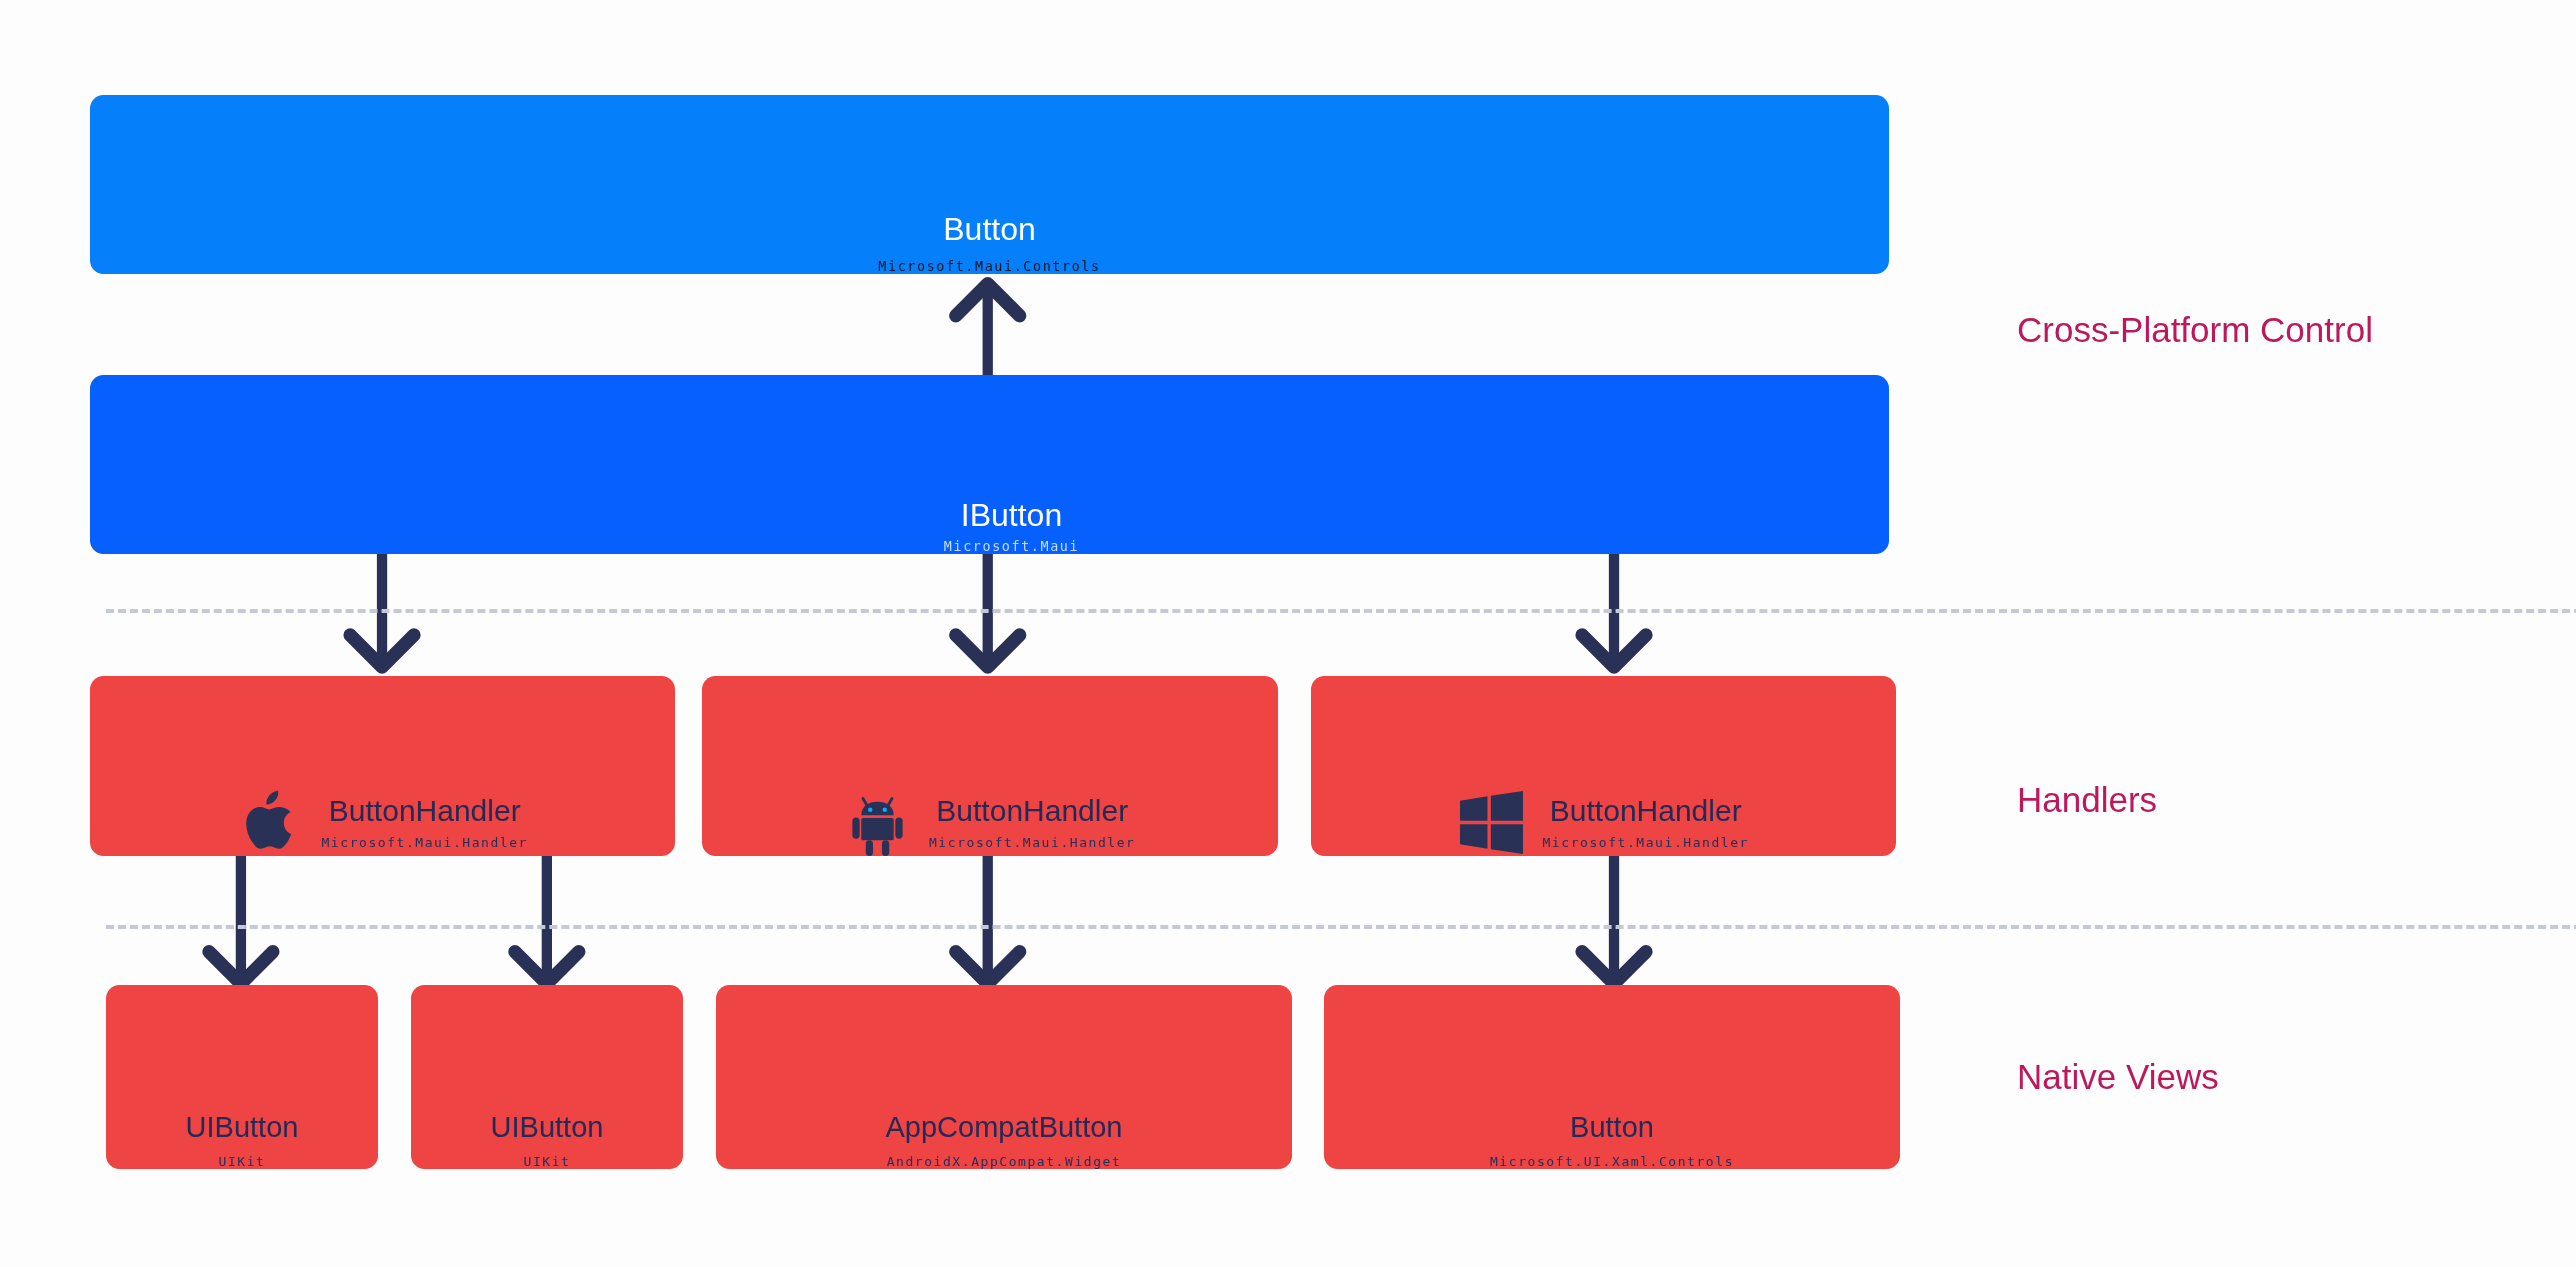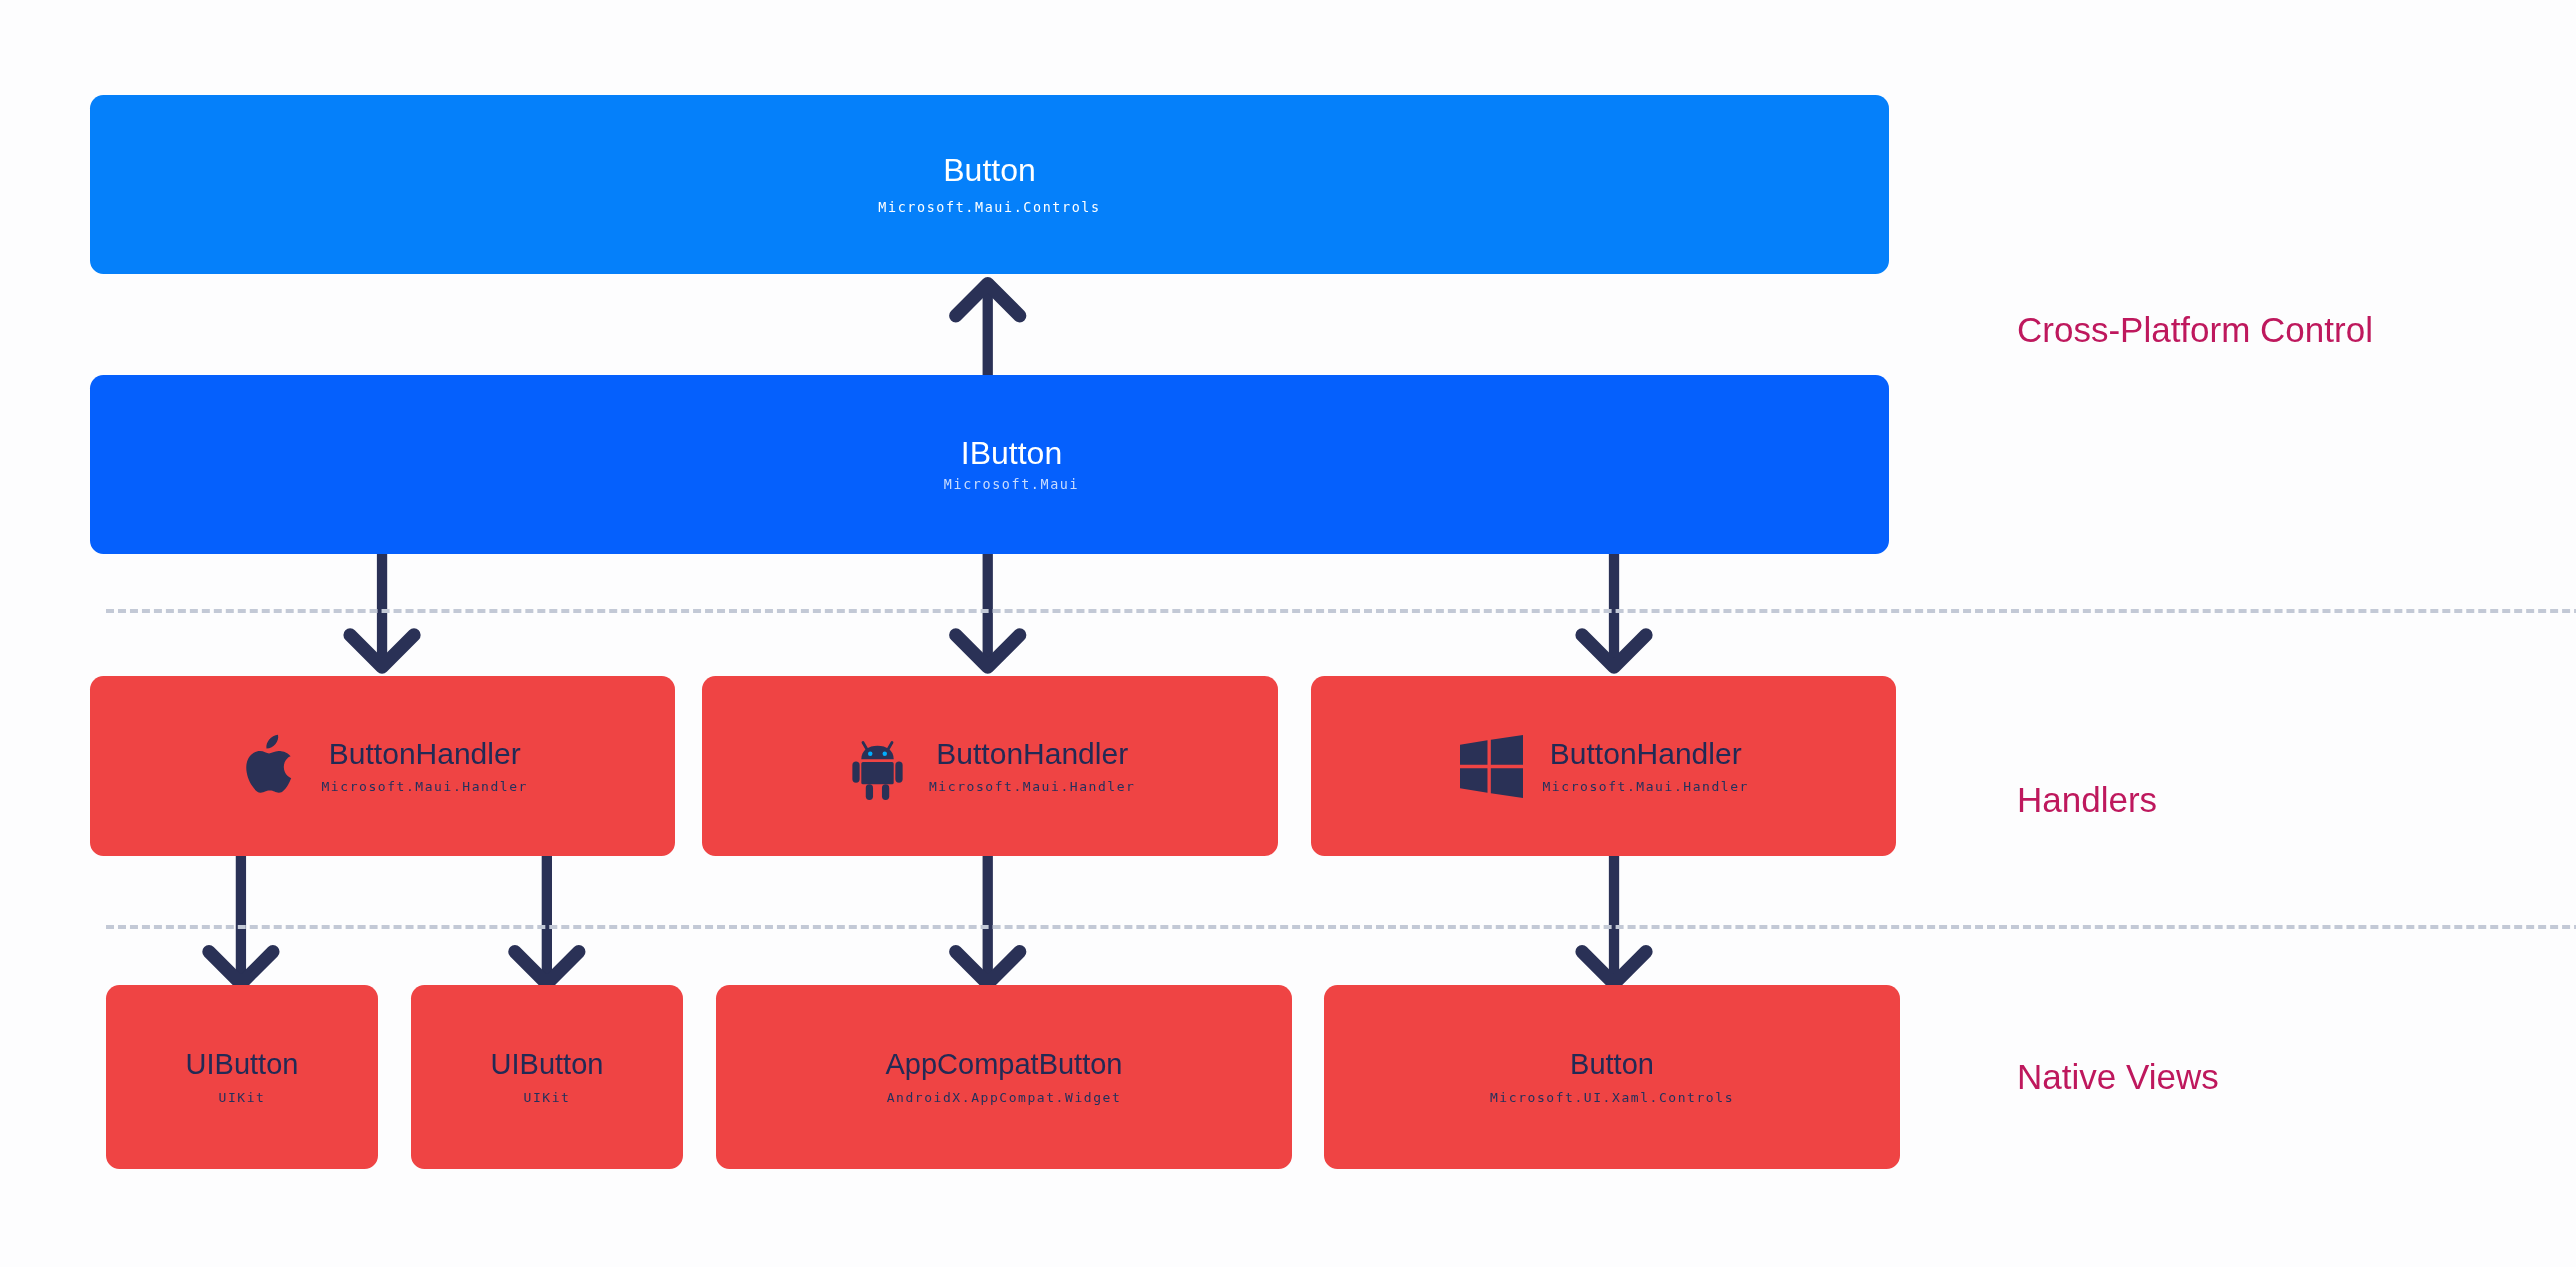--- a/index.html
+++ b/index.html
@@ -19,21 +19,21 @@
   }
 
   
   .node {
     position: absolute;
     box-sizing: border-box;
     border-radius: 13.4px;
     display: flex;
     flex-direction: column;
     align-items: center;
-    justify-content: center;
+    justify-content: flex-end;
     text-align: center;
     overflow: hidden;
   }
   .node .title {
     font-family: "Liberation Sans", sans-serif;
     font-weight: 400;
     line-height: 1.05;
     white-space: nowrap;
   }
   .node .subtitle {
@@ -45,21 +45,21 @@
 
   
   .tier-control {
     background: #0580fa;
   }
   .tier-control .title {
     color: #ffffff;
     font-size: 32px;
   }
   .tier-control .subtitle {
-    color: #ffffff;
+    color: #0f172a;
     font-size: 13.4px;
     margin-top: 12.4px;
   }
 
   
   .tier-interface {
     background: #0560fd;
     padding-left: 44px;
   }
   .tier-interface .title {

